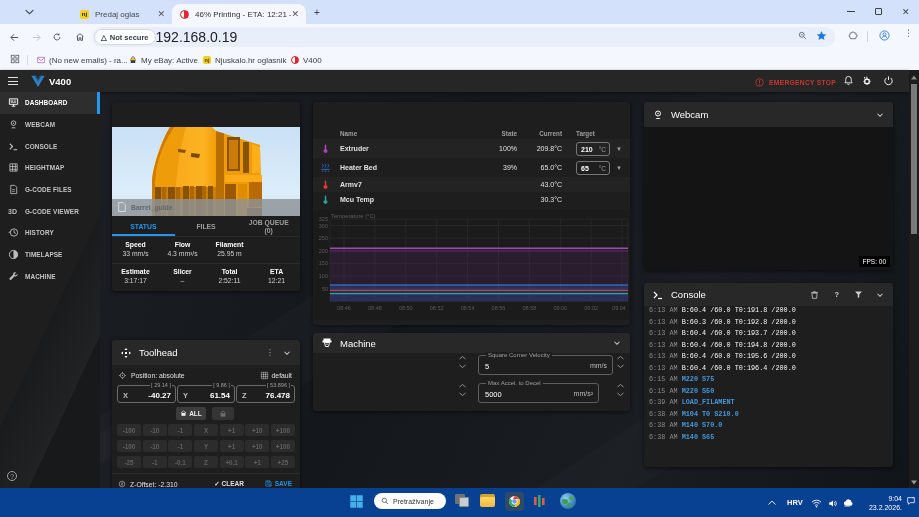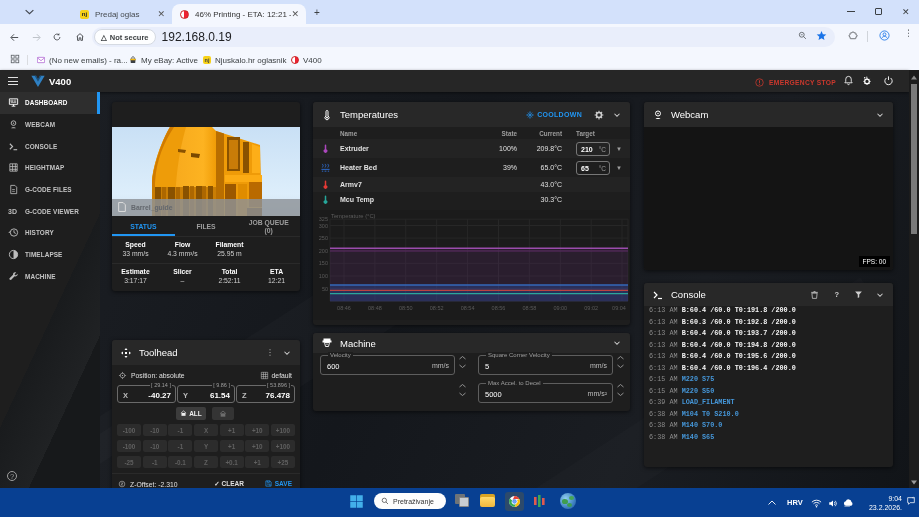--- a/index.html
+++ b/index.html
@@ -42,21 +42,21 @@
 
 .mvbtn{background:#2c2c2c;border-radius:2px;color:#606060;font-size:6.3px;font-weight:bold;display:flex;align-items:center;justify-content:center;}
 .ofbtn{background:#2e2e2e;border-radius:2px;color:#e8e8e8;font-size:6.5px;font-weight:bold;display:flex;align-items:center;justify-content:center;}
 
 .vfield{position:absolute;border:1px solid #5e5e5e;border-radius:3px;}
 .vlabel{position:absolute;top:-4px;left:7px;background:#1e1e1e;padding:0 2px;font-size:6px;color:#9e9e9e;}
 
 .cline{font-size:6.8px;white-space:pre;line-height:11.5px;height:11.5px;}
 .cline span{font-family:"Liberation Mono",monospace;}
 .ct{color:#8a8a8a;}
-.cw{color:#f5f5f5;font-weight:bold;}
+.cw{color:#f5f5f5;font-weight:normal;}
 .cb{color:#4596d8;font-weight:bold;}
 
 #taskbar{left:0;top:488px;width:919px;height:29px;background:#084092;}
 </style>
 </head>
 <body>
 
 <div class="abs" id="tabstrip"></div>
 <svg class="abs" style="left:25px;top:9px;" width="9" height="6" viewBox="0 0 14 8">
     <path d="M1 1l6 5.5L13 1" fill="none" stroke="#40454d" stroke-width="1.8"></path>
@@ -87,21 +87,21 @@
 <svg class="abs" style="left:52px;top:32px;" width="10" height="10" viewBox="0 0 24 24">
     <path d="M19 12a7 7 0 11-2-4.9" fill="none" stroke="#4a4d51" stroke-width="2.2"></path>
     <path d="M17.5 2.5v5h-5z" fill="#4a4d51"></path>
   </svg>
 <svg class="abs" style="left:75px;top:32px;" width="10" height="10" viewBox="0 0 24 24">
     <path d="M4 11l8-7 8 7" fill="none" stroke="#4a4d51" stroke-width="2.2"></path>
     <path d="M6 10v10h4v-6h4v6h4V10" fill="none" stroke="#4a4d51" stroke-width="2.2"></path>
   </svg>
 <div class="abs" id="omnibox">
   <div class="chip"><span style="margin-right:3px;">△</span>Not secure</div>
-  <span style="margin-left:6px;font-size:12px;color:#202124;">192.168.0.19</span>
+  <span style="font-size:14px;color:#202124;">192.168.0.19</span>
 </div>
 <svg class="abs" style="left:798px;top:31px;" width="9" height="9" viewBox="0 0 24 24">
     <circle cx="10" cy="10" r="6.5" fill="none" stroke="#4a4d51" stroke-width="2"></circle>
     <path d="M15 15l6 6" stroke="#4a4d51" stroke-width="2"></path>
     <path d="M7.5 10h5" stroke="#4a4d51" stroke-width="1.8"></path>
   </svg>
 <svg class="abs" style="left:816px;top:30px;" width="11" height="11" viewBox="0 0 24 24">
     <path d="M12 2l3 7 7.5.6-5.7 4.9 1.7 7.3L12 17.8 5.5 21.8l1.7-7.3L1.5 9.6 9 9z" fill="#1a73e8"></path>
   </svg>
 <svg class="abs" style="left:848px;top:31px;" width="10" height="10" viewBox="0 0 24 24">
@@ -414,40 +414,20 @@
     <div class="ofbtn" style="flex:1;height:13px;"><svg width="6" height="7" viewBox="0 0 12 14" style="margin-right:2px;">
           <path d="M2 13h8M6 1v9M3 7l3 3 3-3" fill="none" stroke="#e8e8e8" stroke-width="1.6"></path>
         </svg>-0.005</div>
       <div class="ofbtn" style="flex:1;height:13px;">-0.01</div>
       <div class="ofbtn" style="flex:1;height:13px;">-0.025</div>
       <div class="ofbtn" style="flex:1;height:13px;">-0.05</div>
   </div>
 </div>
 
 <div class="card" style="left:313px;top:102px;width:317px;height:223px;">
-  <div class="chead">
-    <svg class="hic" viewBox="0 0 24 24">
-        <path d="M10 14V5a2 2 0 114 0v9a4 4 0 11-4 0z" fill="none" stroke="#fff" stroke-width="2"></path>
-        <circle cx="12" cy="17" r="2" fill="#fff"></circle>
-      </svg>
-    <span>Temperatures</span>
-    <span style="margin-left:auto;color:#2196f3;font-size:7px;font-weight:bold;letter-spacing:.3px;display:flex;align-items:center;"><svg width="8" height="8" viewBox="0 0 24 24" style="margin-right:3px;">
-          <path d="M12 2v20M2 12h20M5 5l14 14M19 5L5 19" stroke="#2196f3" stroke-width="1.8"></path>
-          <path d="M12 2l-3 3M12 2l3 3M12 22l-3-3M12 22l3-3M2 12l3-3M2 12l3 3M22 12l-3-3M22 12l-3 3" stroke="#2196f3" stroke-width="1.5" fill="none"></path>
-        </svg>COOLDOWN</span>
-    <svg style="margin-left:12px;" width="10" height="10" viewBox="0 0 24 24">
-        <circle cx="12" cy="12" r="6" fill="none" stroke="#cfcfcf" stroke-width="3.6"></circle>
-        <g stroke="#cfcfcf" stroke-width="2.6">
-          <path d="M12 1.5v4M12 18.5v4M1.5 12h4M18.5 12h4M4.6 4.6l2.8 2.8M16.6 16.6l2.8 2.8M4.6 19.4l2.8-2.8M16.6 7.4l2.8-2.8"></path>
-        </g>
-      </svg>
-    <svg class="chev" width="10" height="10" viewBox="0 0 24 24">
-        <path d="M6 9l6 6 6-6" fill="none" stroke="#cfcfcf" stroke-width="2.5"></path>
-      </svg>
-  </div>
 
   <div style="position:absolute;left:0;top:25px;width:317px;height:12px;display:flex;align-items:center;font-size:6.3px;color:#9e9e9e;font-weight:bold;">
     <span style="margin-left:27px;">Name</span>
       <span style="position:absolute;right:113px;">State</span>
       <span style="position:absolute;right:68px;">Current</span>
       <span style="position:absolute;left:263px;">Target</span>
   </div>
   <div class="trow" style="position:absolute;left:0;top:37px;width:317px;height:19px;background:#232323;">
     <svg width="9" height="11" viewBox="0 0 24 28" style="margin-left:8px;">
         <path d="M10 16V5a2 2 0 114 0v11a5 5 0 11-4 0z" fill="#ab47bc"></path>
@@ -540,25 +520,20 @@
     <svg class="hic" viewBox="0 0 24 24">
         <path d="M5 3h14v4H5zM3 7h18v4H3z" fill="#fff"></path>
         <path d="M7 11h10l-2 8h-6z" fill="none" stroke="#fff" stroke-width="1.8"></path>
         <path d="M12 13v3" stroke="#fff" stroke-width="1.8"></path>
       </svg>
     <span>Machine</span>
     <svg class="chev" style="margin-left:auto;" width="10" height="10" viewBox="0 0 24 24">
         <path d="M6 9l6 6 6-6" fill="none" stroke="#cfcfcf" stroke-width="2.5"></path>
       </svg>
   </div>
-  <div class="vfield" style="left:7px;top:22px;width:135px;height:20px;">
-    <div class="vlabel">Velocity</div>
-    <span style="position:absolute;left:6px;top:6px;color:#fff;font-size:7.5px;">600</span>
-    <span style="position:absolute;right:5px;top:6px;color:#bdbdbd;font-size:7px;">mm/s</span>
-  </div>
   <div style="position:absolute;left:146px;top:22px;color:#9e9e9e;font-size:6px;line-height:9px;">
       <svg width="7" height="5" viewBox="0 0 14 8">
         <path d="M1 7l6-5 6 5" fill="none" stroke="#9e9e9e" stroke-width="1.8"></path>
       </svg>
       <svg width="7" height="5" viewBox="0 0 14 8" style="margin-top:4px;">
         <path d="M1 1l6 5 6-5" fill="none" stroke="#9e9e9e" stroke-width="1.8"></path>
       </svg>
     </div>
   <div class="vfield" style="left:165px;top:22px;width:135px;height:20px;">
     <div class="vlabel">Square Corner Velocity</div>
@@ -574,21 +549,21 @@
       </svg>
     </div>
   <div style="position:absolute;left:146px;top:50px;color:#9e9e9e;font-size:6px;line-height:9px;">
       <svg width="7" height="5" viewBox="0 0 14 8">
         <path d="M1 7l6-5 6 5" fill="none" stroke="#9e9e9e" stroke-width="1.8"></path>
       </svg>
       <svg width="7" height="5" viewBox="0 0 14 8" style="margin-top:4px;">
         <path d="M1 1l6 5 6-5" fill="none" stroke="#9e9e9e" stroke-width="1.8"></path>
       </svg>
     </div>
-  <div class="vfield" style="left:165px;top:50px;width:135px;height:20px;">
+  <div class="vfield" style="left:165px;top:50px;width:121px;height:20px;">
     <div class="vlabel">Max Accel. to Decel</div>
     <span style="position:absolute;left:6px;top:6px;color:#fff;font-size:7.5px;">5000</span>
     <span style="position:absolute;right:5px;top:6px;color:#bdbdbd;font-size:7px;">mm/s²</span>
   </div>
   <div style="position:absolute;left:304px;top:50px;color:#9e9e9e;font-size:6px;line-height:9px;">
       <svg width="7" height="5" viewBox="0 0 14 8">
         <path d="M1 7l6-5 6 5" fill="none" stroke="#9e9e9e" stroke-width="1.8"></path>
       </svg>
       <svg width="7" height="5" viewBox="0 0 14 8" style="margin-top:4px;">
         <path d="M1 1l6 5 6-5" fill="none" stroke="#9e9e9e" stroke-width="1.8"></path>

